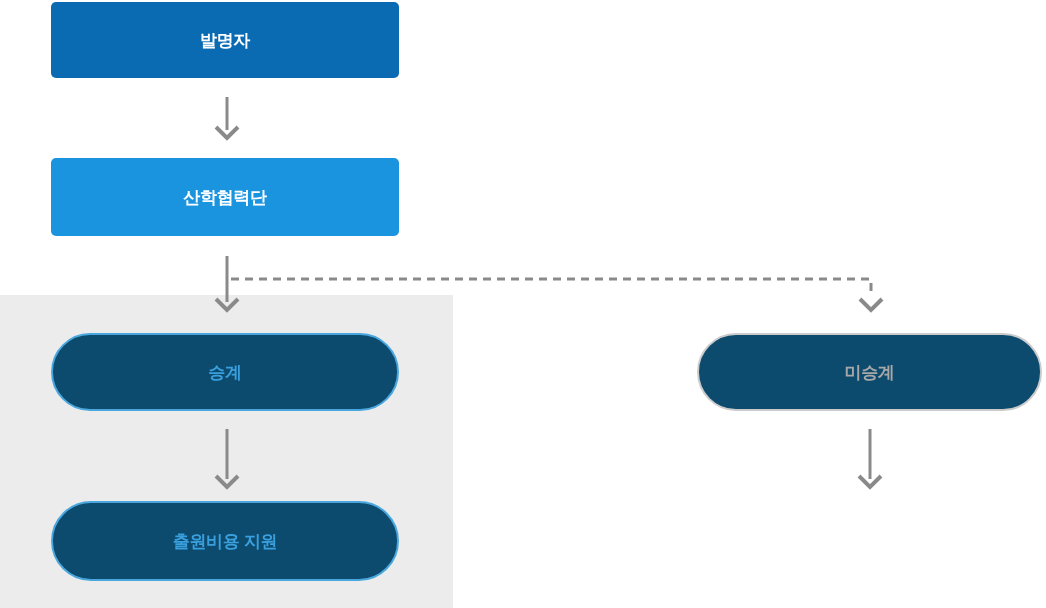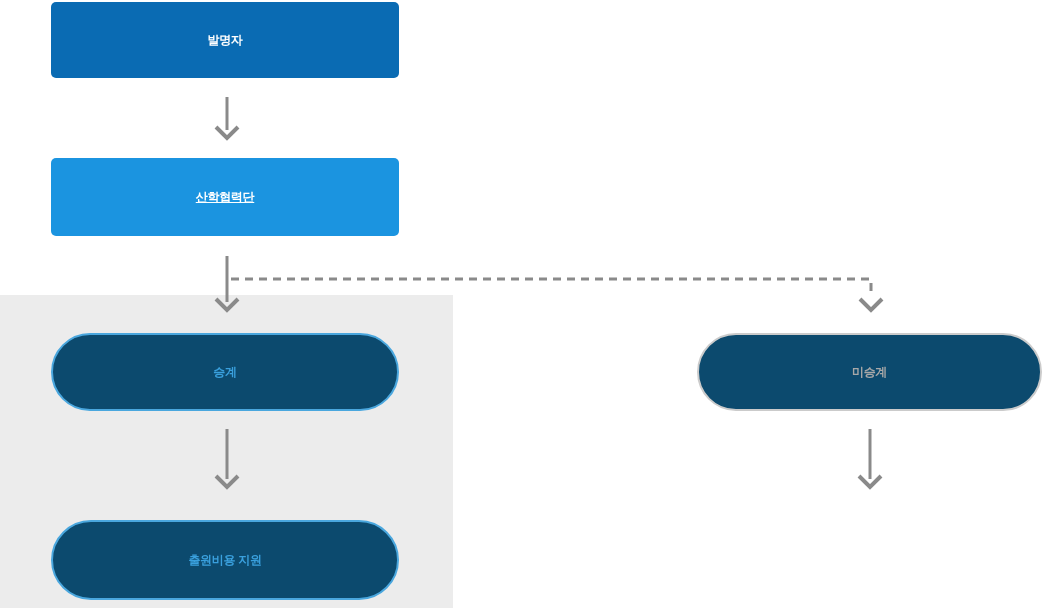--- a/index.html
+++ b/index.html
@@ -25,32 +25,32 @@
   }
   .panel {
     position: absolute;
     left: 0; top: 295px;
     width: 453px; height: 313px;
     background: var(--panel-bg);
   }
   .node {
     position: absolute;
     display: flex; align-items: center; justify-content: center;
-    font-size: 12px; font-weight: 600; letter-spacing: -0.3px;
+    font-size: 17px; font-weight: 600; letter-spacing: -0.3px;
     box-sizing: border-box;
     text-align: center;
   }
   .box { color: #ffffff; border-radius: 5px; }
   .box-inventor   { left: 51px; top: 2px;   width: 348px; height: 76px; background: var(--inventor-bg); }
-  .box-foundation { left: 51px; top: 158px; width: 348px; height: 78px; background: var(--foundation-bg); text-decoration: underline; }
+  .box-foundation { left: 51px; top: 158px; width: 348px; height: 78px; background: var(--foundation-bg); }
   .pill { background: #0c4a6e; border-radius: 40px; }
   .pill-blue { border: 2px solid var(--blue-pill-border); color: var(--blue-pill-text); }
   .pill-gray { border: 2px solid var(--gray-pill-border); color: var(--gray-pill-text); align-items: center; }
   .pill-succession    { left: 51px;  top: 333px; width: 348px; height: 78px; }
-  .pill-cost          { left: 51px;  top: 520px; width: 348px; height: 80px; }
+  .pill-cost          { left: 51px;  top: 501px; width: 348px; height: 80px; }
   .pill-nonsuccession { left: 697px; top: 333px; width: 345px; height: 78px; }
   .pill-free          { left: 697px; top: 508px; width: 345px; height: 76px; }
   svg.connectors {
     position: absolute; left: 0; top: 0;
     width: 1046px; height: 608px;
     pointer-events: none;
   }
   .line { stroke: var(--arrow); stroke-width: 3; fill: none; }
   .chev { stroke: var(--arrow); stroke-width: 4; fill: none; stroke-linejoin: miter; }
   .dash { stroke-dasharray: 8 6; }

